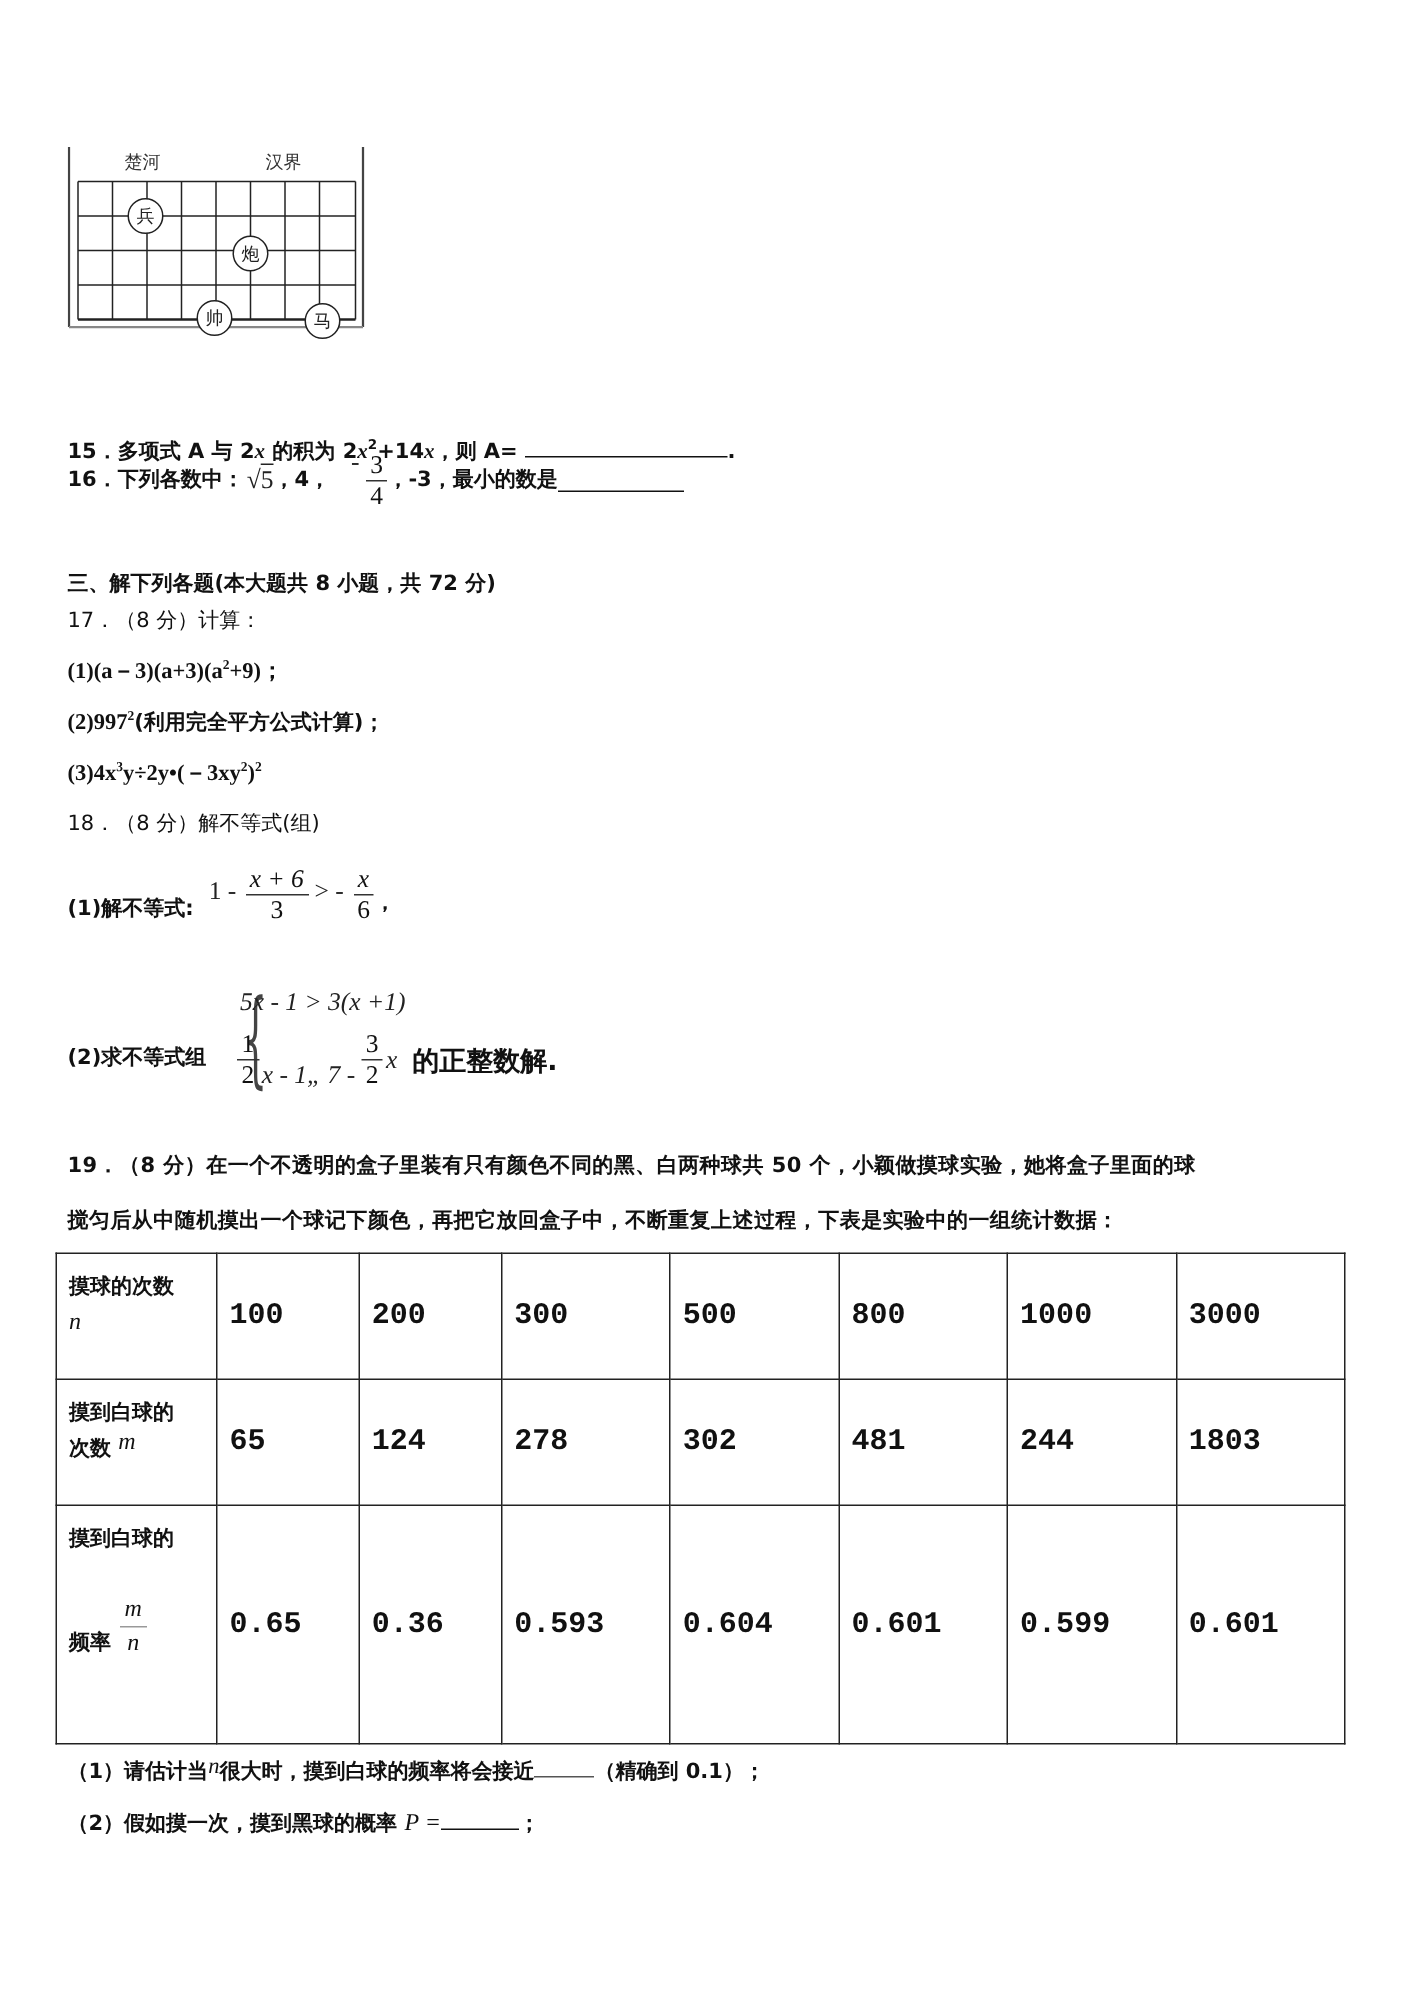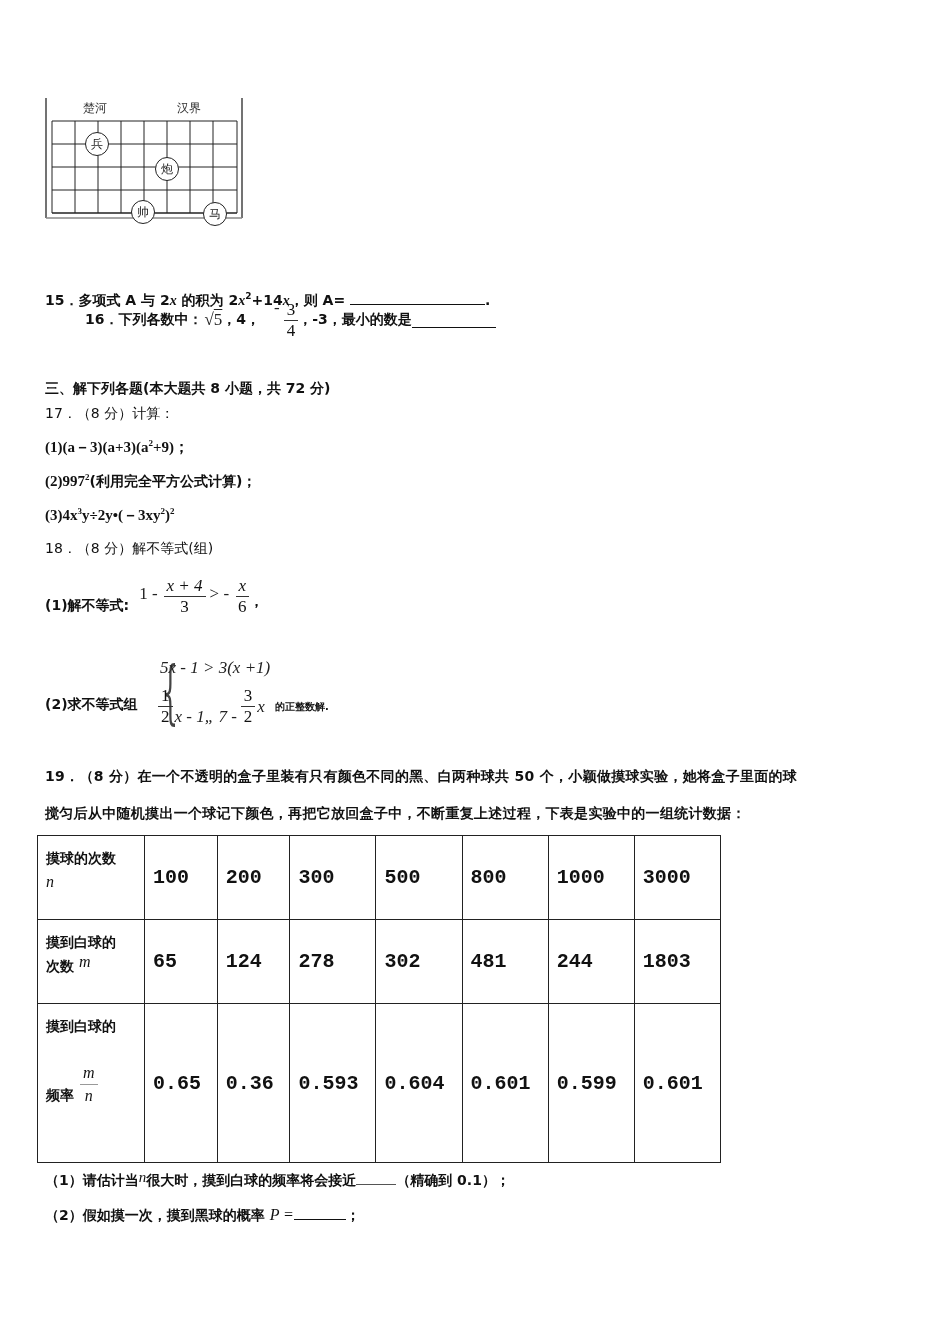--- a/index.html
+++ b/index.html
@@ -19,21 +19,21 @@
   .math { font-family:"Liberation Serif","DejaVu Serif", serif; font-weight:normal; font-size:17px; color:#222; }
 
   
   .board { position:absolute; left:45px; top:98px; width:200px; height:128px; }
   .board svg { position:absolute; left:0; top:0; }
   .piece { position:absolute; width:22px; height:22px; border:1.3px solid #222; border-radius:50%;
            background:#fff; font-size:12px; text-align:center; line-height:22px; color:#222; }
   .river { position:absolute; font-size:12px; color:#333; }
 
   
-  table.data { position:absolute; left:37px; top:835px; border-collapse:collapse; width:684px; }
+  table.data { position:absolute; left:37px; top:835px; border-collapse:collapse; width:860px; }
   table.data td { border:1.5px solid #222; vertical-align:middle; font-family:Liberation Mono, monospace;
                    font-weight:bold; font-size:20px; padding:0 8px; }
   table.data td.hdr { font-family:"DejaVu Sans",sans-serif; font-size:14px; width:90px; vertical-align:top; padding-top:10px; line-height:24px; }
   .r1 { height:84px; } .r2 { height:84px; } .r3 { height:159px; }
 </style>
 </head>
 <body>
 
 <div class="board">
   <svg width="200" height="128">
@@ -63,21 +63,21 @@
   <div class="piece" style="left:110px; top:59px;">炮</div>
   <div class="piece" style="left:86px; top:102px;">帅</div>
   <div class="piece" style="left:158px; top:104px;">马</div>
 </div>
 
 <div class="abs q" style="left:45px; top:262px;margin-top:28px;">
   <span>15．</span><span>多项式 A 与 2</span><span class="serif it">x</span><span> 的积为 2</span><span class="serif it">x</span><sup>2</sup><span>+14</span><span class="serif it">x</span><span>，则 A=</span>
   <span class="blank" style="width:135px;"></span><span>.</span>
 </div>
 
-<div class="abs q" style="left:45px; top:296px; display:flex; align-items:center; height:48px;margin-left:40px;">
+<div class="abs q" style="left:45px; top:296px; display:flex; align-items:center; height:48px;">
   <span>16．</span>
   <span>下列各数中：</span>
   <span class="math" style="margin-left:2px;">√<span style="text-decoration:overline;">5</span></span>
   <span>，4，</span>
   <span class="math" style="margin-left:14px; position:relative; top:-12px;">-</span>
   <span class="frac" style="margin-left:4px;">
     <span class="num" style="border-bottom:1px solid #333;">3</span>
     <span class="den">4</span>
   </span>
   <span>，-3，最小的数是</span>
@@ -95,21 +95,21 @@
 </div>
 <div class="abs serif b" style="left:45px; top:506px; font-size:15px;">
   <span>(3)4x</span><sup>3</sup><span>y÷2y•(－3xy</span><sup>2</sup><span>)</span><sup>2</sup>
 </div>
 
 <div class="abs" style="left:45px; top:540px; font-size:14px;">18．（8 分）解不等式(组)</div>
 <div class="abs b" style="left:45px; top:572px; height:48px; display:flex; align-items:center; font-size:14px;">
   <span style="position:relative; top:10px;">(1)解不等式:</span>
   <span class="math" style="margin-left:10px; position:relative; top:-2px;">1 -</span>
   <span class="frac" style="margin-left:6px;">
-    <span class="num it">x + 4</span>
+    <span class="num it">x + 6</span>
     <span class="den">3</span>
   </span>
   <span class="math" style="margin-left:4px; position:relative; top:-2px;">&gt; -</span>
   <span class="frac" style="margin-left:6px;">
     <span class="num it">x</span>
     <span class="den">6</span>
   </span>
   <span style="position:relative; top:6px;">，</span>
 </div>
 
@@ -121,21 +121,21 @@
     <span class="frac">
       <span class="num">1</span>
       <span class="den">2</span>
     </span>
     <span class="math it" style="margin-left:2px;margin-top:21px;">x - 1„ 7 -</span>
     <span class="frac" style="margin-left:4px;">
       <span class="num">3</span>
       <span class="den">2</span>
     </span>
     <span class="math it" style="margin-left:2px;">x</span>
-    <span class="b" style="font-family:'DejaVu Sans',sans-serif; font-size:10px; margin-left:10px;">的正整数解.</span>
+    <span class="b" style="font-family:'DejaVu Sans',sans-serif; font-size:18px; margin-left:10px;">的正整数解.</span>
   </span>
 </div>
 
 <div class="abs b" style="left:45px; top:768px; font-size:14px; letter-spacing:0.3px;">19．（8 分）在一个不透明的盒子里装有只有颜色不同的黑、白两种球共 50 个，小颖做摸球实验，她将盒子里面的球</div>
 <div class="abs b" style="left:45px; top:805px; font-size:14px; letter-spacing:0.3px;">搅匀后从中随机摸出一个球记下颜色，再把它放回盒子中，不断重复上述过程，下表是实验中的一组统计数据：</div>
 
 <table class="data">
   <tbody>
       <tr class="r1">
     <td class="hdr b">

